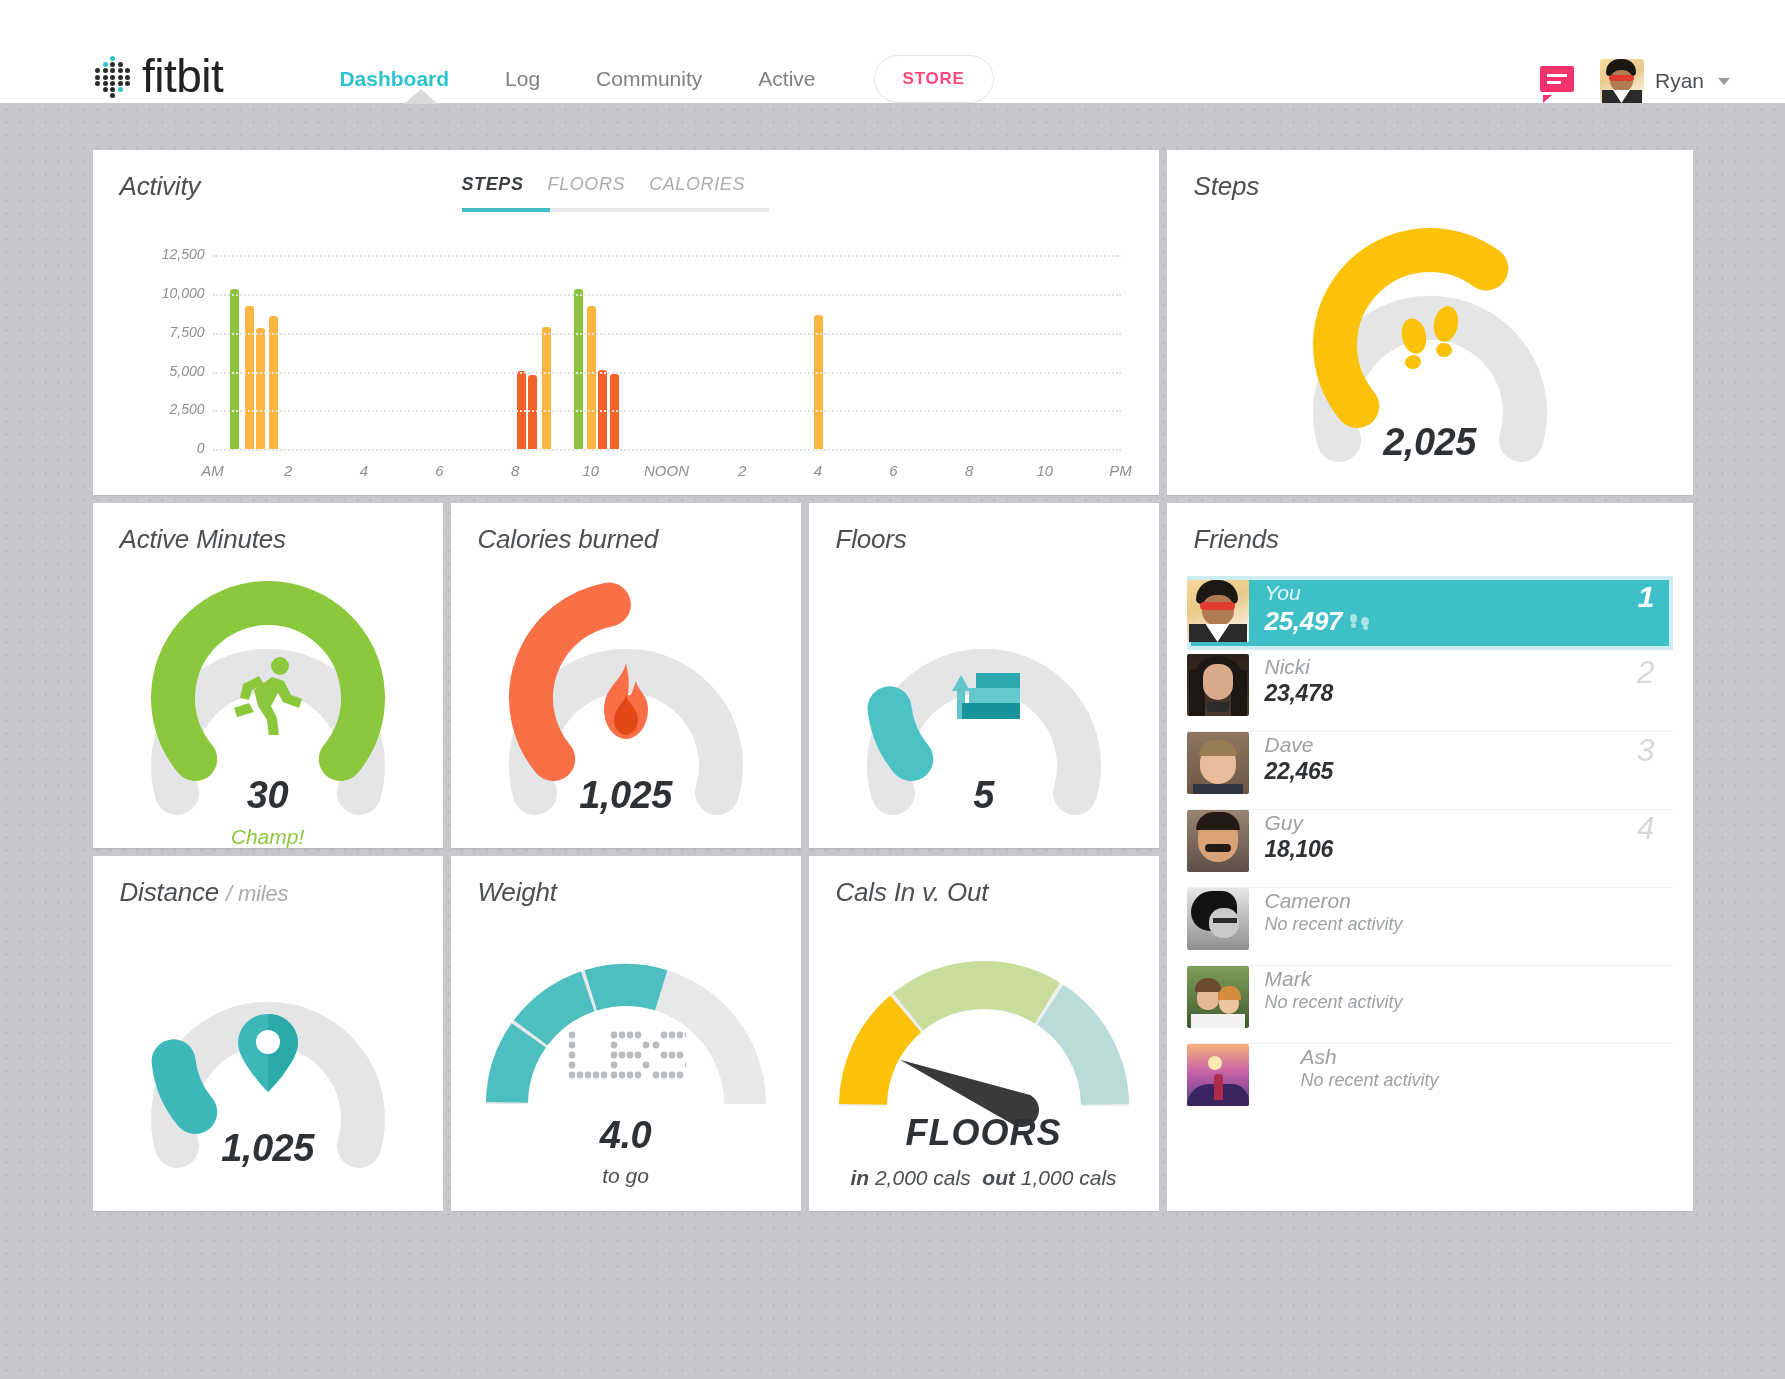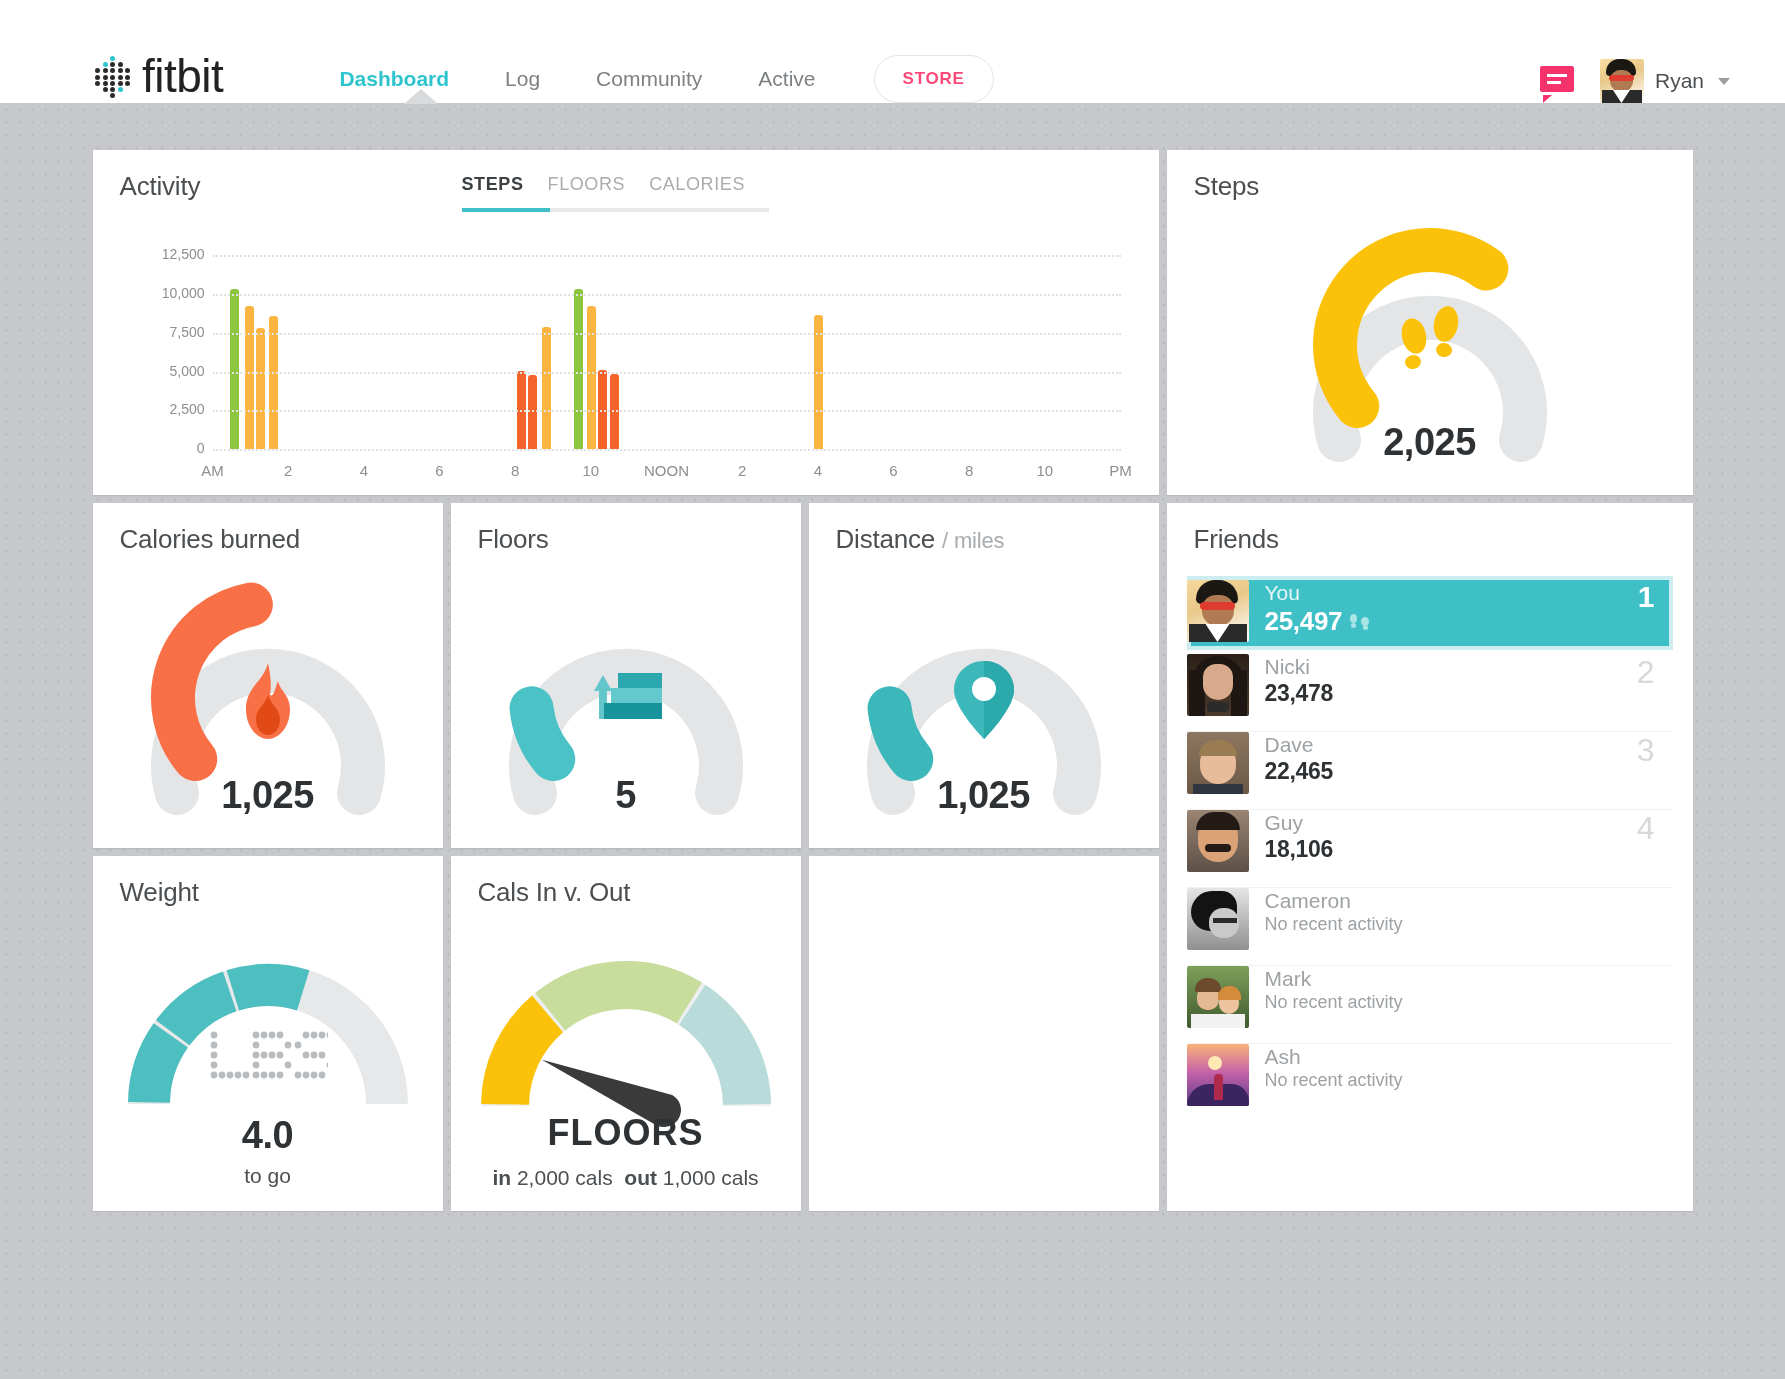--- a/index.html
+++ b/index.html
@@ -76,20 +76,21 @@
     border-top:7px solid #9b9fa2; margin-left:3px; }
 
   
   .page {
     position: relative;
     height: 1276px;
     background-color: #c6c8cb;
     background-image: radial-gradient(#b9bbbe 1.2px, transparent 1.3px);
     background-size: 13px 13px;
     padding: 47px 0 0 0;
+    font-style: italic;
   }
   .grid {
     margin: 0 auto; width: 1600px;
     display: grid;
     grid-template-columns: 350px 350px 350px 1fr;
     grid-template-rows: 345px 345px 355px;
     gap: 8px 8px;
     grid-auto-flow: row;
   }
   .card {
@@ -141,21 +142,21 @@
   
   .ico { position:absolute; left:50%; transform:translateX(-50%); }
 
   
   #friends-card { grid-row: 2 / span 2; grid-column: 4; }
   .friends-list { position:absolute; top:73px; left:20px; right:20px; }
   .friend {
     display:flex; align-items:flex-start; height:78px; cursor:pointer;
     border-bottom: 1px solid #f0f1f2; padding-right: 4px;
   }
-  .friend:last-child { border-bottom: none; }
+  .friend:last-child { border-bottom: none; gap: 36px; }
   .friend.me {
     background: #3fc0c7; border: 4px solid #cdeef0; border-bottom-color:#cdeef0;
     height: 74px; margin-bottom: 4px; padding-right: 0;
   }
   .fav { width:62px; height:62px; flex:none; border-radius:2px; overflow:hidden;
     position:relative; background:#d9d9d9; }
   .finfo { flex:1; margin-left:16px; }
   .fname { font-size:21px; color:#9ea2a5; line-height:1.25; }
   .fsteps { font-size:23px; color:#2f3234; font-weight:700; letter-spacing:-0.3px; }
   .fnone { font-size:18px; color:#9ea2a5; }
@@ -353,20 +354,41 @@
           <ellipse cx="22" cy="34" rx="12" ry="18" fill="#fcc20a" transform="rotate(-12 22 34)"></ellipse>
           <ellipse cx="21" cy="60" rx="8" ry="7" fill="#fcc20a" transform="rotate(-12 21 60)"></ellipse>
           <ellipse cx="54" cy="22" rx="12" ry="18" fill="#fcc20a" transform="rotate(10 54 22)"></ellipse>
           <ellipse cx="52" cy="48" rx="8" ry="7" fill="#fcc20a" transform="rotate(10 52 48)"></ellipse>
         </svg>
       </div>
       <div class="gauge-val" style="top:271px;">2,025</div>
     </div>
   </div>
 
+  <div class="card">
+    <div class="card-title">Active Minutes</div>
+    <div class="gauge-wrap">
+      <div class="gauge" style="top:72px;">
+        <svg width="262" height="256" viewBox="0 0 262 256">
+          <path d="M40 218 A 95 95 0 1 1 222 218" fill="none" stroke="#e4e5e6" stroke-width="44" stroke-linecap="round"></path>
+          <path id="amArc" d="M 58.22577790369709 184.06482292022125 A 95 95 0 1 1 203.77422209630294 184.06482292022122" fill="none" stroke="#8cc83c" stroke-width="44" stroke-linecap="round"></path>
+        </svg>
+      </div>
+      <div class="ico" style="top:148px;">
+        <svg width="84" height="84" viewBox="0 0 84 84" fill="#8cc83c">
+          <circle cx="54" cy="15" r="9"></circle>
+          <path d="M46 26 l12 4 l7 14 l11 4 l-3 9 l-16 -6 l-5 -9 l-7 13 l6 12 l2 19 l-10 0 l-2 -17 l-9 -14 l-4 -16 z"></path>
+          <path d="M38 33 l-12 6 l-3 10 l-9 -2 l3 -14 l16 -8 z"></path>
+          <path d="M23 52 l-15 5 l3 9 l17 -5 z"></path>
+        </svg>
+      </div>
+      <div class="gauge-val" style="top:271px;">30</div>
+      <div class="gauge-sub" style="top:322px;color:#8cc83c;">Champ!</div>
+    </div>
+  </div>
 
   <div class="card">
     <div class="card-title">Calories burned</div>
     <div class="gauge-wrap">
       <div class="gauge" style="top:72px;">
         <svg width="262" height="256" viewBox="0 0 262 256">
           <path d="M40 218 A 95 95 0 1 1 222 218" fill="none" stroke="#e4e5e6" stroke-width="44" stroke-linecap="round"></path>
           <path id="calArc" d="M 58.22577790369709 184.06482292022125 A 95 95 0 0 1 113.85068120119685 29.56071027272833" fill="none" stroke="#f96f46" stroke-width="44" stroke-linecap="round"></path>
         </svg>
       </div>

